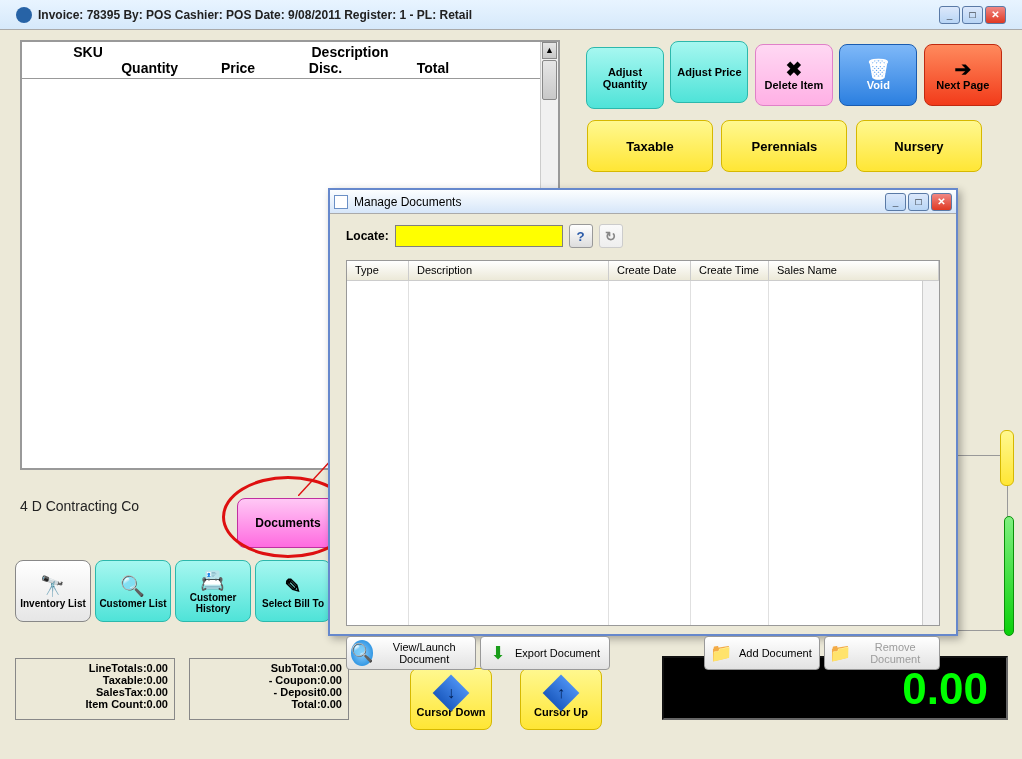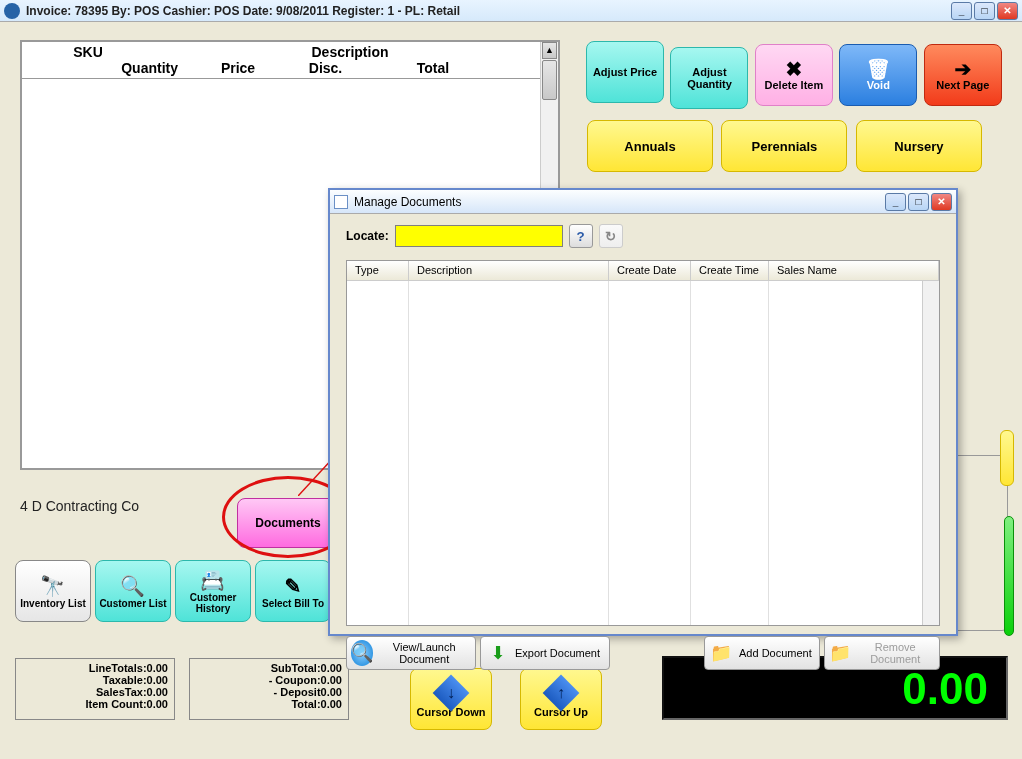--- a/index.html
+++ b/index.html
@@ -1,19 +1,19 @@
 <!DOCTYPE html>
 <html><head>
 <meta charset="utf-8">
 <style>
 * { box-sizing: border-box; font-family: Tahoma, Arial, sans-serif; margin: 0; padding: 0; }
 body { background: #ece9d8; width: 1022px; height: 759px; position: relative; overflow: hidden; }
 
 
-.main-titlebar { background: linear-gradient(to bottom, #e8f4ff, #d6e9fb); height: 22px; display: flex; align-items: center; padding: 0 4px; border-bottom: 1px solid #aaa; }
+.main-titlebar { background: linear-gradient(to bottom, #e8f4ff, #d6e9fb); height: 30px; display: flex; align-items: center; padding: 0 16px; border-bottom: 1px solid #aaa; }
 .main-titlebar .icon { width: 16px; height: 16px; background: #2763a6; border-radius: 50%; margin-right: 6px; }
 .main-titlebar .title { font-size: 12px; font-weight: bold; color: #222; flex: 1; }
 .win-controls { display: flex; gap: 2px; }
 .win-btn { width: 21px; height: 18px; border: 1px solid #5a7aa6; border-radius: 3px; font-size: 10px; font-weight: bold; cursor: pointer; display: flex; align-items: center; justify-content: center; }
 .win-btn.min { background: linear-gradient(#dce8fb, #b8d5f5); }
 .win-btn.max { background: linear-gradient(#dce8fb, #b8d5f5); }
 .win-btn.close { background: linear-gradient(#f08783, #e03923); color: white; }
 
 
 .line-items-panel { position: absolute; left: 20px; top: 40px; width: 540px; height: 430px; border: 2px solid #999; background: #fff; }
@@ -150,41 +150,41 @@
   </div>
   <div class="line-items-scroll">
     <div class="arrow-up">▲</div>
     <div class="thumb"></div>
     <div class="arrow-down">▼</div>
   </div>
 </div>
 
 <div class="action-grid">
   <button class="btn-action btn-cyan">
+      <span>Adjust Quantity</span>
+    </button>
+  <button class="btn-action btn-cyan">
       <span>Adjust Price</span>
-    </button>
-  <button class="btn-action btn-cyan">
-      <span>Adjust Quantity</span>
     </button>
   <button class="btn-action btn-pink">
       <span class="action-icon">✖</span>
       <span>Delete Item</span>
     </button>
   <button class="btn-action btn-blue">
       <span class="action-icon">🗑</span>
       <span>Void</span>
     </button>
   <button class="btn-action btn-orange">
       <span class="action-icon">➔</span>
       <span>Next Page</span>
     </button>
 </div>
 
 <div class="category-row">
-  <button class="btn-yellow-big">Annuals</button>
+  <button class="btn-yellow-big">Taxable</button>
   <button class="btn-yellow-big">Perennials</button>
   <button class="btn-yellow-big">Nursery</button>
 </div>
 
 <div class="yellow-hidden-btn"></div>
 
 <div class="white-panel-hint"></div>
 
 <div class="customer-name">4 D Contracting Co</div>
 

